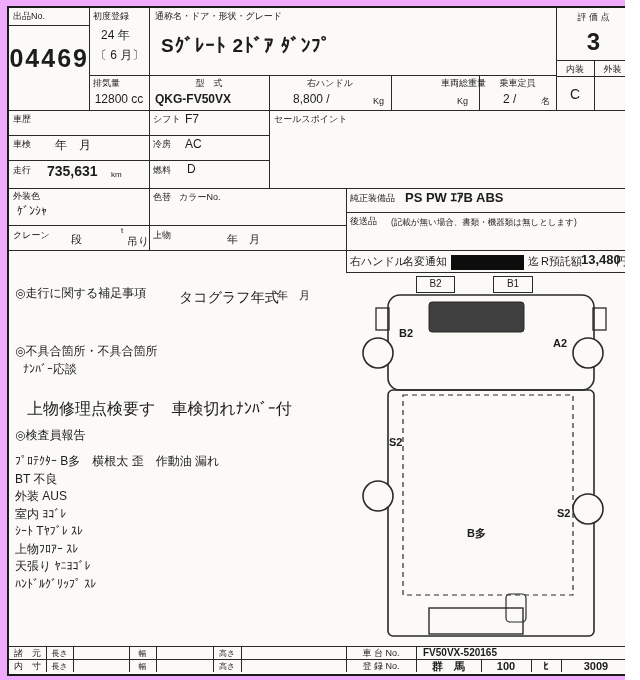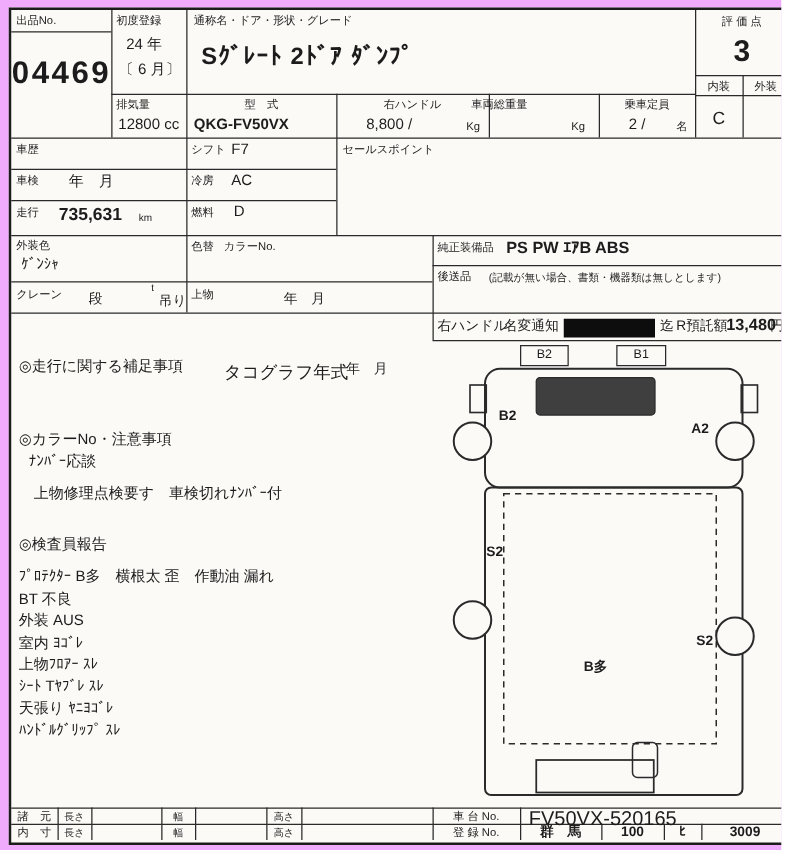--- a/index.html
+++ b/index.html
@@ -75,21 +75,21 @@
   <span class="t lbl" style="left:547px;top:56px;width:38px;text-align:center">内装</span>
   <span class="t lbl" style="left:585px;top:56px;width:37px;text-align:center">外装</span>
   <span class="t val" style="left:547px;top:78px;width:38px;text-align:center;font-size:14px">C</span>
   <span class="t lbl" style="left:84px;top:70px">排気量</span>
   <span class="t val" style="left:80px;top:85px;width:60px;text-align:center">12800 cc</span>
   <span class="t lbl" style="left:140px;top:70px;width:120px;text-align:center">型　式</span>
   <span class="t val" style="left:146px;top:85px;font-weight:600">QKG-FV50VX</span>
   <span class="t lbl" style="left:260px;top:70px;width:122px;text-align:center">右ハンドル</span>
   <span class="t val" style="left:284px;top:85px">8,800 /</span>
   <span class="t lbl" style="left:364px;top:88px">Kg</span>
-  <span class="t lbl" style="left:368px;top:70px;width:88px;text-align:left">車両総重量</span>
+  <span class="t lbl" style="left:389px;top:70px;width:88px;text-align:right">車両総重量</span>
   <span class="t lbl" style="left:448px;top:88px">Kg</span>
   <span class="t lbl" style="left:470px;top:70px;width:77px;text-align:center">乗車定員</span>
   <span class="t val" style="left:494px;top:85px">2 /</span>
   <span class="t lbl" style="left:532px;top:88px">名</span>
 
   <span class="t lbl" style="left:4px;top:106px">車歴</span>
   <span class="t lbl" style="left:144px;top:106px">シフト</span>
   <span class="t val" style="left:176px;top:105px">F7</span>
   <span class="t lbl" style="left:265px;top:106px">セールスポイント</span>
   <span class="t lbl" style="left:4px;top:131px">車検</span>
@@ -120,31 +120,31 @@
   <span class="t" style="left:394px;top:247px;font-size:11px">名変通知</span>
   <div class="redact" style="left:442px;top:247px;width:73px;height:15px"></div>
   <span class="t" style="left:519px;top:247px;font-size:11px">迄</span>
   <span class="t" style="left:532px;top:247px;font-size:11px">R預託額</span>
   <span class="t" style="left:572px;top:245px;font-size:13px;font-weight:600">13,480</span>
   <span class="t" style="left:607px;top:247px;font-size:11px">円</span>
 
   <span class="t note-title" style="left:6px;top:279px">◎走行に関する補足事項</span>
   <span class="t" style="left:170px;top:281px;font-size:14px">タコグラフ年式</span>
   <span class="t" style="left:268px;top:281px;font-size:11px">年　月</span>
-  <span class="t note-title" style="left:6px;top:337px">◎カラーNo・注意事項</span>
+  <span class="t note-title" style="left:6px;top:337px">◎不具合箇所・不具合箇所</span>
   <span class="t" style="left:14px;top:355px;font-size:12px">ﾅﾝﾊﾞｰ応談</span>
-  <span class="t" style="left:18px;top:380px;font-size:12px">上物修理点検要す　車検切れﾅﾝﾊﾞｰ付</span>
+  <span class="t" style="left:18px;top:392px;font-size:16px">上物修理点検要す　車検切れﾅﾝﾊﾞｰ付</span>
   <span class="t note-title" style="left:6px;top:421px">◎検査員報告</span>
   <div class="insp">
     <div>ﾌﾟﾛﾃｸﾀｰ B多　横根太 歪　作動油 漏れ</div>
     <div>BT 不良</div>
     <div>外装 AUS</div>
     <div>室内 ﾖｺﾞﾚ</div>
+    <div>ｼｰﾄ Tﾔﾌﾞﾚ ｽﾚ</div>
     <div>上物ﾌﾛｱｰ ｽﾚ</div>
-    <div>ｼｰﾄ Tﾔﾌﾞﾚ ｽﾚ</div>
     <div>天張り ﾔﾆﾖｺﾞﾚ</div>
     <div>ﾊﾝﾄﾞﾙｸﾞﾘｯﾌﾟ ｽﾚ</div>
   </div>
 
   <div class="diag">
     <svg width="275" height="374" viewBox="0 0 275 374">
       <rect x="20" y="36" width="13" height="22" fill="none" stroke="#2a2a2a" stroke-width="1.3"></rect>
       <rect x="237" y="36" width="13" height="22" fill="none" stroke="#2a2a2a" stroke-width="1.3"></rect>
       <rect x="32" y="23" width="206" height="95" rx="12" fill="none" stroke="#2a2a2a" stroke-width="1.6"></rect>
       <rect x="73" y="30" width="95" height="30" rx="3" fill="#3f3f3f" stroke="#2a2a2a" stroke-width="1"></rect>
@@ -168,21 +168,21 @@
 
   <span class="t" style="left:0;top:640px;width:37px;text-align:center;font-size:9px">諸　元</span>
   <span class="t" style="left:0;top:653px;width:37px;text-align:center;font-size:9px">内　寸</span>
   <span class="t" style="left:37px;top:641px;width:27px;text-align:center;font-size:8px">長さ</span>
   <span class="t" style="left:120px;top:641px;width:27px;text-align:center;font-size:8px">幅</span>
   <span class="t" style="left:204px;top:641px;width:28px;text-align:center;font-size:8px">高さ</span>
   <span class="t" style="left:37px;top:654px;width:27px;text-align:center;font-size:8px">長さ</span>
   <span class="t" style="left:120px;top:654px;width:27px;text-align:center;font-size:8px">幅</span>
   <span class="t" style="left:204px;top:654px;width:28px;text-align:center;font-size:8px">高さ</span>
   <span class="t" style="left:337px;top:640px;width:70px;text-align:center;font-size:9px">車 台 No.</span>
-  <span class="t" style="left:414px;top:639px;font-size:16px;font-weight:400">FV50VX-520165</span>
+  <span class="t" style="left:414px;top:639px;font-size:10px;font-weight:700">FV50VX-520165</span>
   <span class="t" style="left:337px;top:653px;width:70px;text-align:center;font-size:9px">登 録 No.</span>
   <span class="t" style="left:407px;top:652px;width:65px;text-align:center;font-size:11px;font-weight:600">群　馬</span>
   <span class="t" style="left:472px;top:652px;width:50px;text-align:center;font-size:11px;font-weight:600">100</span>
   <span class="t" style="left:522px;top:652px;width:30px;text-align:center;font-size:11px;font-weight:600">ﾋ</span>
   <span class="t" style="left:552px;top:652px;width:70px;text-align:center;font-size:11px;font-weight:600">3009</span>
 
  </div>
 </div>
 
 </body></html>

